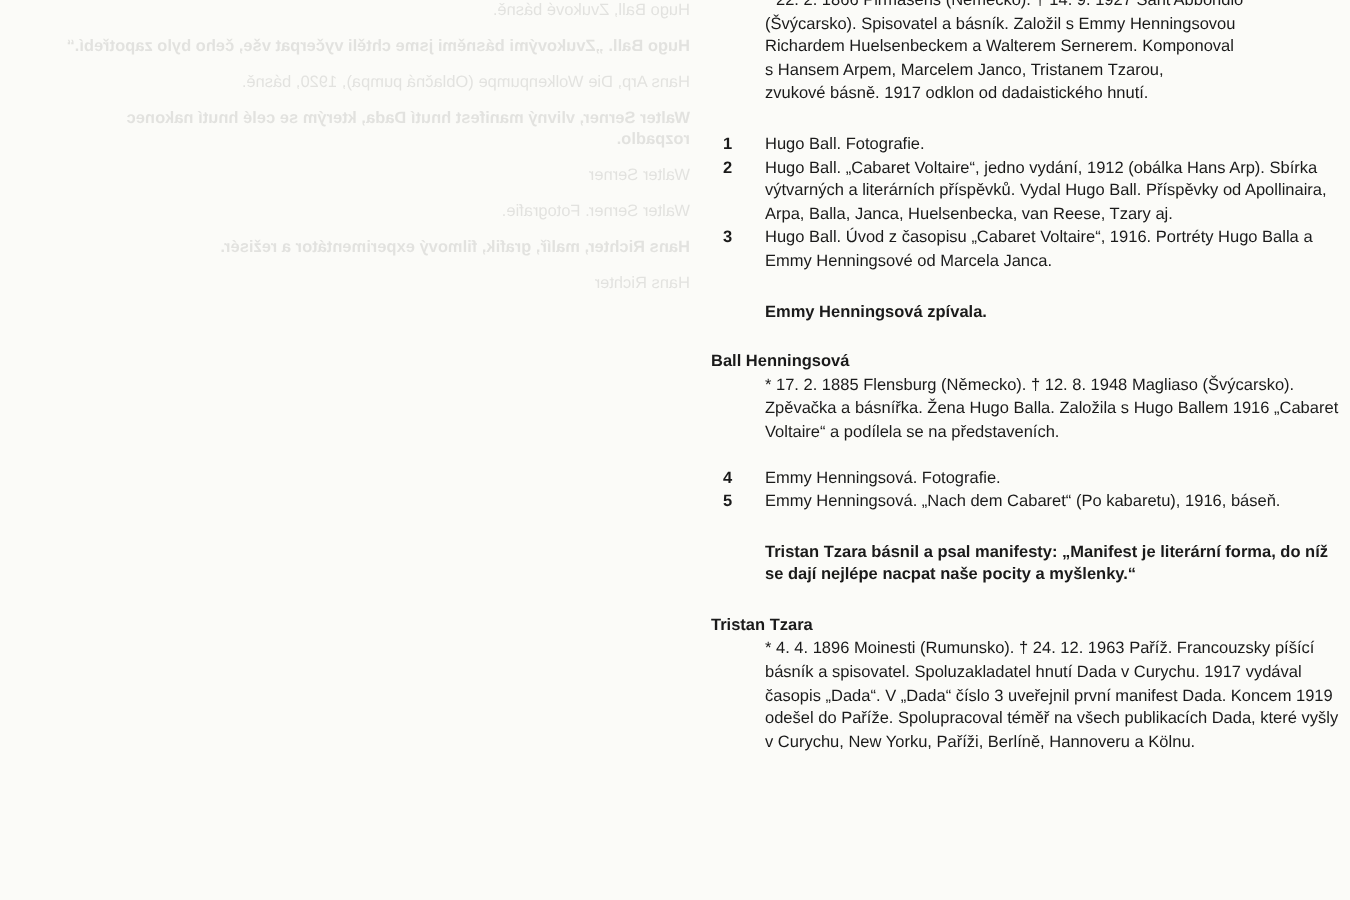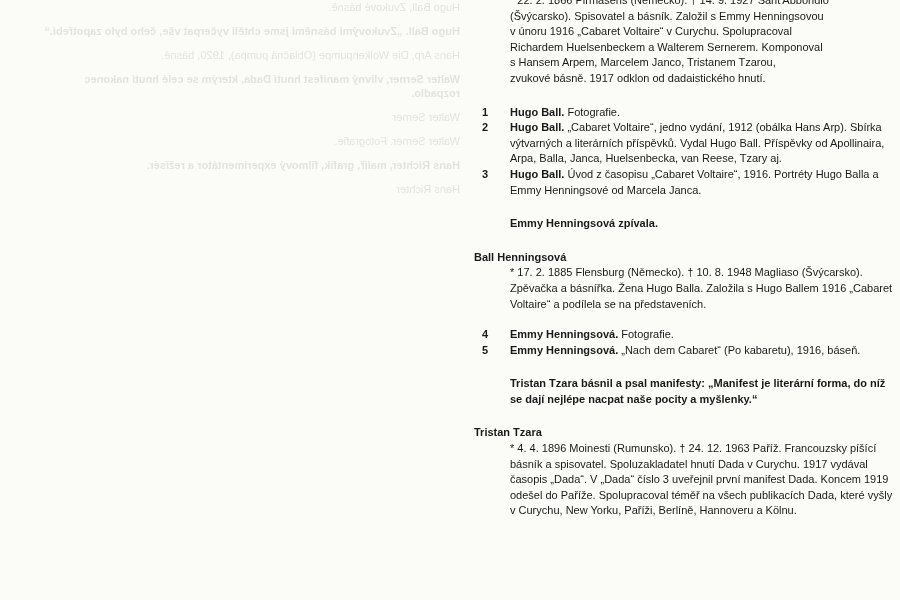--- a/index.html
+++ b/index.html
@@ -17,21 +17,21 @@
   .bleed p { margin: 0 0 10px 0; }
   .bleed b { font-weight: bold; }
   .page {
     position: absolute; left: 474px; top: 0; width: 426px; height: 600px;
     font-size: 11px; line-height: 15.6px;
   }
   .bio { padding-left: 36px; margin: 0; }
   .entry { display: flex; margin: 0; }
   .entry .num { width: 36px; flex: none; font-weight: bold; padding-left: 8px; box-sizing: border-box; }
   .entry .txt { flex: 1; }
-  b { font-weight: bold; }
+  b { font-weight: normal; }
   .heading { font-weight: bold; margin: 0; }
   .quote { padding-left: 36px; font-weight: bold; margin: 0; }
   .gap-s { height: 15px; }
   .gap-m { height: 18px; }
 </style>
 </head>
 <body>
 
 <div class="bleed">
   <p>Hugo Ball, Zvukové básně.</p>
@@ -41,21 +41,20 @@
   <p>Walter Serner</p>
   <p>Walter Serner. Fotografie.</p>
   <p><b>Hans Richter, malíř, grafik, filmový experimentátor a režisér.</b></p>
   <p>Hans Richter</p>
 </div>
 
 <div class="page">
   <div class="bio" style="margin-top:-7px;">
     <div>* 22. 2. 1866 Pirmasens (Německo). † 14. 9. 1927 Sant'Abbondio</div>
     <div>(Švýcarsko). Spisovatel a básník. Založil s Emmy Henningsovou</div>
-    <div>v únoru 1916 „Cabaret Voltaire“ v Curychu. Spolupracoval</div>
     <div>Richardem Huelsenbeckem a Walterem Sernerem. Komponoval</div>
     <div>s Hansem Arpem, Marcelem Janco, Tristanem Tzarou,</div>
     <div>zvukové básně. 1917 odklon od dadaistického hnutí.</div>
   </div>
 
   <div class="gap-m"></div>
 
   <div class="entry">
     <span class="num">1</span>
     <span class="txt"><b>Hugo Ball.</b><span> Fotografie.</span></span>
@@ -67,21 +66,21 @@
   <div class="entry">
     <span class="num">3</span>
     <span class="txt"><b>Hugo Ball.</b><span> Úvod z časopisu „Cabaret Voltaire“, 1916. Portréty Hugo Balla a Emmy Henningsové od Marcela Janca.</span></span>
   </div>
 
   <div class="gap-m"></div>
   <p class="quote">Emmy Henningsová zpívala.</p>
   <div class="gap-m"></div>
 
   <p class="heading">Ball Henningsová</p>
-  <p class="bio">* 17. 2. 1885 Flensburg (Německo). † 10. 8. 1948 Magliaso (Švýcarsko). Zpěvačka a básnířka. Žena Hugo Balla. Založila s Hugo Ballem 1916 „Cabaret Voltaire“ a podílela se na představeních.</p>
+  <p class="bio">* 17. 2. 1885 Flensburg (Německo). † 12. 8. 1948 Magliaso (Švýcarsko). Zpěvačka a básnířka. Žena Hugo Balla. Založila s Hugo Ballem 1916 „Cabaret Voltaire“ a podílela se na představeních.</p>
   <div class="gap-s"></div>
   <div class="entry">
     <span class="num">4</span>
     <span class="txt"><b>Emmy Henningsová.</b><span> Fotografie.</span></span>
   </div>
   <div class="entry">
     <span class="num">5</span>
     <span class="txt"><b>Emmy Henningsová.</b><span> „Nach dem Cabaret“ (Po kabaretu), 1916, báseň.</span></span>
   </div>
 

